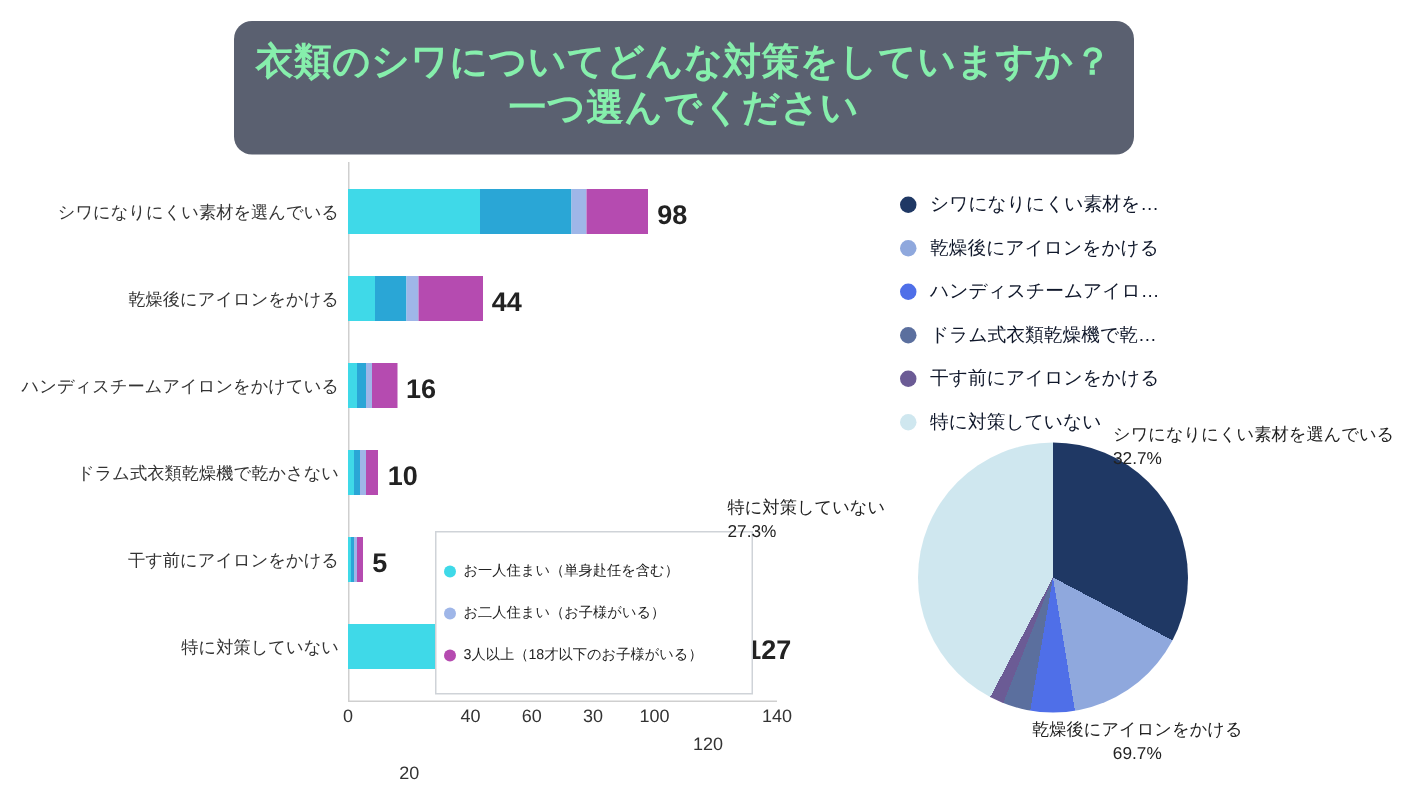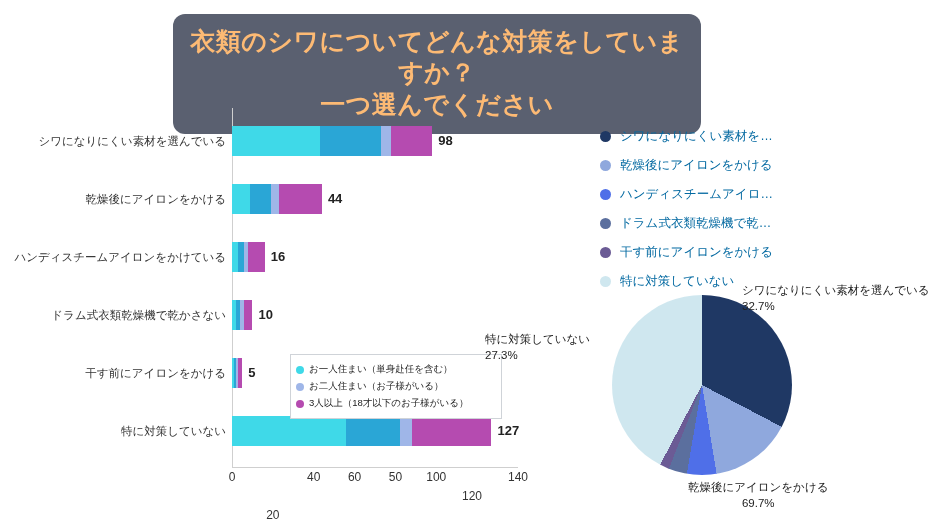--- a/index.html
+++ b/index.html
@@ -3,65 +3,65 @@
 <meta charset="utf-8">
 <style>
   html,body{margin:0;padding:0;}
   body{
     width:940px;height:524px;background:#ffffff;
     font-family:"Liberation Sans","DejaVu Sans",sans-serif;
     position:relative;overflow:hidden;
   }
   
   .title-box{
-    position:absolute;left:173px;top:14px;width:528px;
+    position:absolute;left:156px;top:14px;width:600px;
     background:#5a6070;border-radius:12px;
     padding:12px 10px 14px 10px;box-sizing:border-box;
-    text-align:center;color:#fdba74;
+    text-align:center;color:#86efac;
     font-size:25px;font-weight:bold;line-height:1.25;
     letter-spacing:0.5px;
   }
   .title-line{display:block;}
 
   
   .barchart{position:absolute;left:0;top:108px;width:560px;height:400px;}
   .bc-labels{position:absolute;left:0;top:0;width:232px;height:360px;}
   .bc-label{
     position:absolute;right:6px;text-align:right;
     font-size:11.5px;color:#333;white-space:nowrap;
   }
   .plot{position:absolute;left:232px;top:0;width:286px;height:360px;}
   .axis-line{position:absolute;background:#cfcfcf;}
   .bar-row{position:absolute;left:0;height:30px;}
   .seg{position:absolute;top:0;height:100%;}
   .bar-value{
-    position:absolute;font-size:13px;color:#222;font-weight:bold;
+    position:absolute;font-size:18px;color:#222;font-weight:bold;
     white-space:nowrap;
   }
   .xticks{position:absolute;left:232px;top:362px;width:300px;height:20px;}
   .xtick{
     position:absolute;top:0;font-size:12px;color:#333;
     transform:translateX(-50%);
   }
 
   
   .inner-legend{
     position:absolute;left:290px;top:246px;width:212px;
     border:1px solid #cfd3d8;background:#ffffff;
     padding:4px 5px;box-sizing:border-box;
   }
-  .il-item{display:flex;align-items:center;margin:4px 0;}
+  .il-item{display:flex;align-items:center;margin:15px 0;}
   .il-dot{width:8px;height:8px;border-radius:50%;margin-right:5px;flex:none;}
   .il-text{font-size:9.5px;color:#222;white-space:nowrap;}
 
   
   .rlegend{position:absolute;left:600px;top:122px;width:250px;}
   .rl-item{display:flex;align-items:center;height:29px;}
   .rl-dot{width:11px;height:11px;border-radius:50%;margin-right:9px;flex:none;}
-  .rl-text{font-size:12.5px;color:#0369a1;white-space:nowrap;}
+  .rl-text{font-size:12.5px;color:#0f172a;white-space:nowrap;}
 
   
   .pie-wrap{position:absolute;left:612px;top:295px;width:200px;height:200px;}
   .pie{width:180px;height:180px;border-radius:50%;}
   .pie-ann{position:absolute;font-size:11.5px;color:#222;line-height:1.35;white-space:nowrap;}
 </style>
 </head>
 <body>
 
 <div class="title-box">
@@ -122,21 +122,21 @@
         <div class="seg" style="left: 167.514px; width: 12.2571px; background: rgb(159, 182, 232);"></div>
         <div class="seg" style="left: 179.771px; width: 79.6714px; background: rgb(181, 75, 176);"></div>
       </div>
       <div class="bar-value" style="left: 265.443px; top: 315px;">127</div>
     </div>
   <div class="xticks">
       <div class="xtick" style="left: 0px;">0</div>
       <div class="xtick" style="left: 40.8571px; margin-top: 38px;">20</div>
       <div class="xtick" style="left: 81.7143px;">40</div>
       <div class="xtick" style="left: 122.571px;">60</div>
-      <div class="xtick" style="left: 163.429px;">50</div>
+      <div class="xtick" style="left: 163.429px;">30</div>
       <div class="xtick" style="left: 204.286px; text-align: right;">100</div>
       <div class="xtick" style="left: 240px; margin-top: 19px;">120</div>
       <div class="xtick" style="left: 286px;">140</div>
     </div>
 
   <div class="inner-legend">
       <div class="il-item">
         <span class="il-dot" style="background: rgb(63, 217, 232);"></span>
         <span class="il-text">お一人住まい（単身赴任を含む）</span>
       </div>

